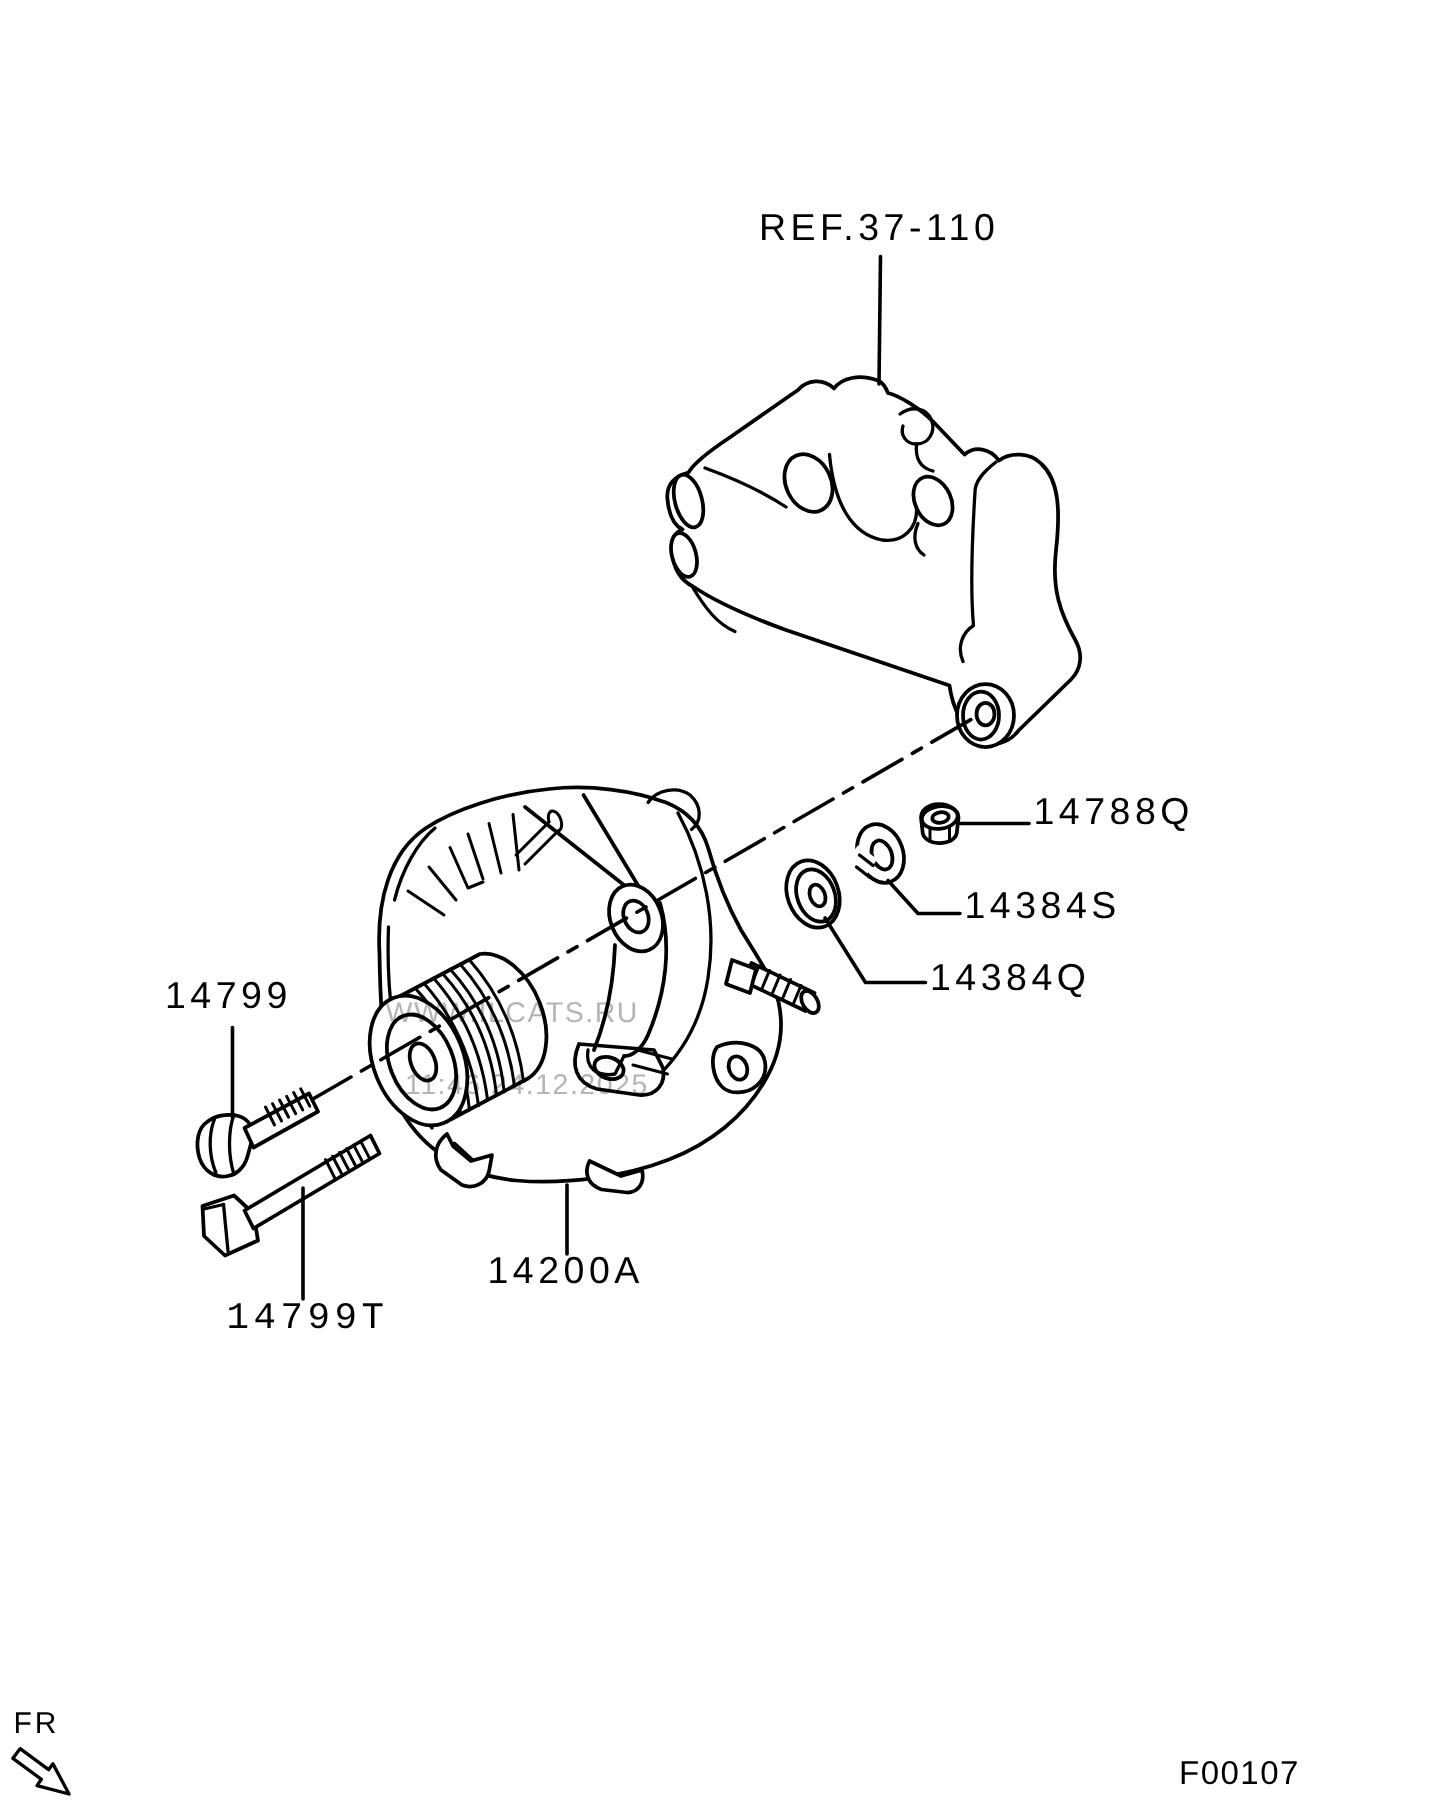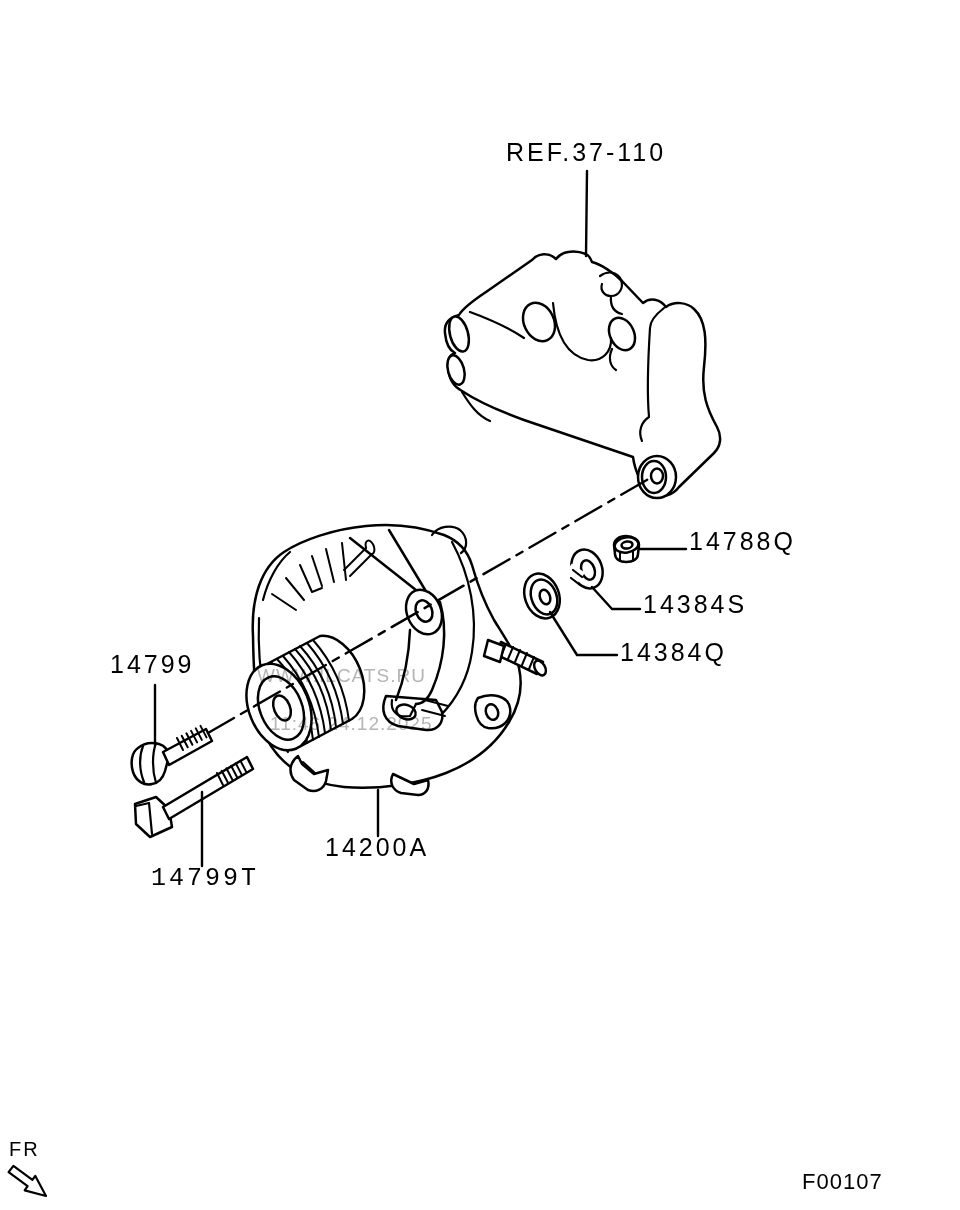--- a/index.html
+++ b/index.html
@@ -19,21 +19,20 @@
     color:#000;
     white-space:nowrap;
   }
   .figcode{
     position:absolute;
     font-size:22px;
     letter-spacing:1px;
     line-height:1;
     color:#000;
     white-space:nowrap;
-    margin-left:16px;
   }
   .watermark{
     position:absolute;
     font-size:19px;
     letter-spacing:1px;
     line-height:1;
     color:#b5b5b5;
     mix-blend-mode:multiply;
     white-space:nowrap;
     pointer-events:none;

